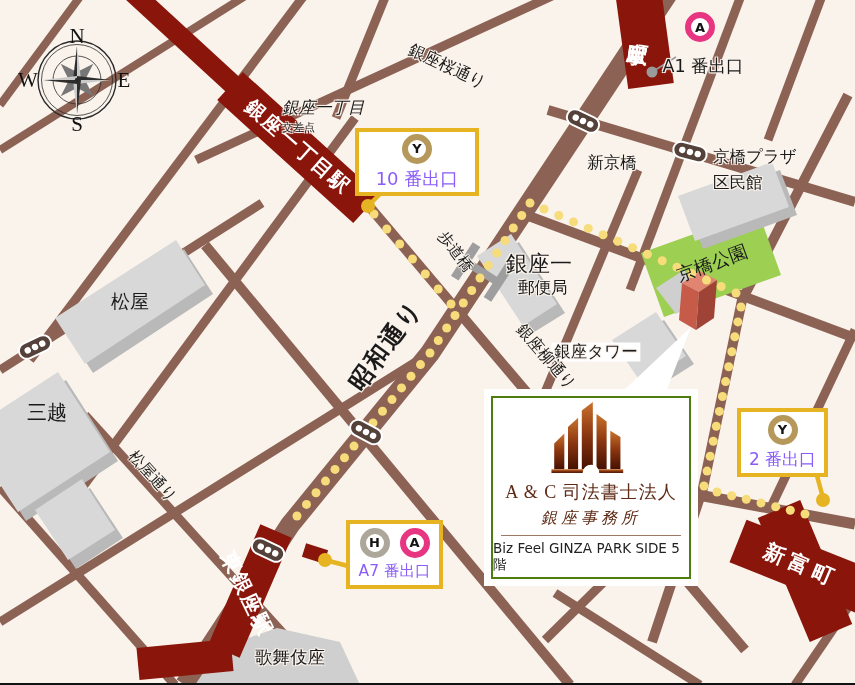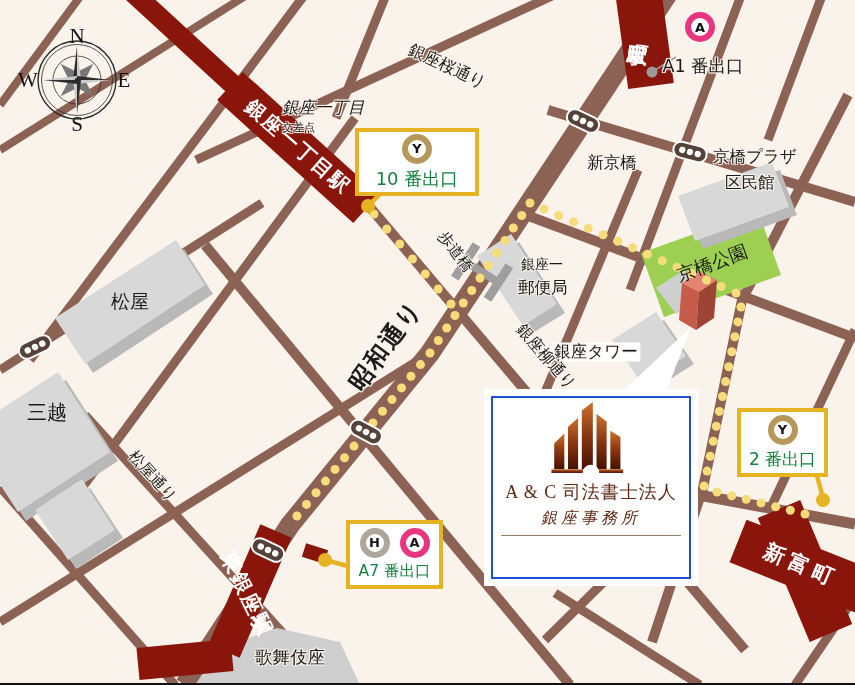--- a/index.html
+++ b/index.html
@@ -14,25 +14,25 @@
   .sta{position:absolute;color:#fff;font-weight:bold;white-space:nowrap;text-shadow:none;}
   .vert{writing-mode:vertical-rl;text-orientation:upright;}
   .exitbox{position:absolute;background:#fff;border:4px solid #E6B422;box-sizing:border-box;
        display:flex;flex-direction:column;align-items:center;justify-content:center;gap:3px;}
   .exitbox .row{display:flex;gap:10px;}
   .badge{width:18px;height:18px;border-radius:50%;background:#fff;color:#141414;
        font-weight:bold;font-size:13px;display:flex;align-items:center;justify-content:center;}
   .badge.Y{border:6px solid #B5985A;}
   .badge.A{border:6px solid #E73581;}
   .badge.H{border:6px solid #ACA79A;}
-  .exitlabel{font-size:17px;color:#15803d;text-align:center;}
+  .exitlabel{font-size:17px;color:#8b5cf6;text-align:center;}
   #a1-marker{position:absolute;left:700px;top:27px;transform:translate(-50%,-50%);}
   #infobox{position:absolute;left:484px;top:389px;width:214px;height:197px;background:#fff;
        padding:7px;box-sizing:border-box;}
-  #infobox .inner{border:2px solid #1d4ed8;height:100%;box-sizing:border-box;
+  #infobox .inner{border:2px solid #4d7c0f;height:100%;box-sizing:border-box;
        display:flex;flex-direction:column;align-items:center;justify-content:flex-start;}
   #infobox .name{font-family:"Liberation Serif","DejaVu Serif",serif;font-size:18px;
        color:#5E2B16;letter-spacing:1px;margin-top:2px;}
   #infobox .branch{font-family:"Liberation Serif","DejaVu Serif",serif;font-size:16px;
        color:#5E2B16;letter-spacing:4px;margin-top:4px;font-style:italic;}
   #infobox .rule{width:92%;border-top:1px solid #9a7a63;margin:6px 0 4px 0;}
   #infobox .bldg{font-size:13.5px;color:#222;}
   .compass-letter{position:absolute;font-family:"Liberation Serif","DejaVu Serif",serif;
        font-size:21px;color:#111;transform:translate(-50%,-50%);text-shadow:none;}
 </style>
@@ -268,25 +268,25 @@
 
 <div class="sta" style="left:298px;top:147px;font-size:20px;letter-spacing:2px;transform:translate(-50%,-50%) rotate(41deg);">銀座一丁目駅</div>
 <div class="sta vert" style="left:642px;top:30px;font-size:20px;letter-spacing:2px;transform:translate(-50%,-50%) rotate(8deg);">宝町駅</div>
 <div class="sta" style="left:247px;top:594px;font-size:21px;letter-spacing:2px;transform:translate(-50%,-50%) rotate(64deg);">東銀座駅</div>
 <div class="sta" style="left:801px;top:565px;font-size:21px;letter-spacing:5px;transform:translate(-50%,-50%) rotate(23deg);">新富町</div>
 
 <div class="lbl left" style="left:282px;top:108px;font-size:16.5px;font-style:italic;">銀座一丁目</div>
 <div class="lbl left" style="left:282px;top:128px;font-size:11px;">交差点</div>
 <div class="lbl" style="left:612px;top:163px;font-size:16.5px;">新京橋</div>
 <div class="lbl left" style="left:713px;top:157px;font-size:16.5px;">京橋プラザ</div>
-<div class="lbl left" style="left:713px;top:183px;font-size:16.5px;margin-left:12px;">区民館</div>
+<div class="lbl left" style="left:713px;top:183px;font-size:16.5px;">区民館</div>
 <div class="lbl" style="left:712px;top:263px;font-size:18.5px;text-shadow:none;transform:translate(-50%,-50%) rotate(-20deg);">京橋公園</div>
 <div class="lbl" style="left:130px;top:302px;font-size:19px;text-shadow:none;">松屋</div>
 <div class="lbl" style="left:47px;top:404px;font-size:20px;text-shadow:none;margin-top:8px;">三越</div>
-<div class="lbl left" style="left:521px;top:264px;font-size:14px;">銀座一</div>
+<div class="lbl left" style="left:506px;top:264px;font-size:22px;font-family:Liberation Serif, serif;">銀座一</div>
 <div class="lbl left" style="left:506px;top:288px;font-size:16.5px;padding-left:12px;">郵便局</div>
 <div class="lbl" style="left:596px;top:352px;font-size:16.5px;background:#fff;padding:0 3px;">銀座タワー</div>
 <div class="lbl" style="left:290px;top:657px;font-size:17.5px;text-align:center;">歌舞伎座</div>
 
 <div class="lbl" style="left:386px;top:346px;font-size:24px;font-weight:600;letter-spacing:2px;transform:translate(-50%,-50%) rotate(-54deg);">昭和通り</div>
 <div class="lbl" style="left:447px;top:67px;font-size:16.5px;transform:translate(-50%,-50%) rotate(25deg);">銀座桜通り</div>
 <div class="lbl" style="left:546px;top:357px;font-size:16px;transform:translate(-50%,-50%) rotate(49deg);">銀座柳通り</div>
 <div class="lbl" style="left:455px;top:252px;font-size:15.5px;transform:translate(-50%,-50%) rotate(52deg);">歩道橋</div>
 <div class="lbl" style="left:152px;top:477px;font-size:15.5px;transform:translate(-50%,-50%) rotate(48deg);">松屋通り</div>
 
@@ -327,16 +327,17 @@
         <polygon points="40,76 40,12 52,3 52,76"></polygon>
         <polygon points="56,76 56,16 67,24 67,76"></polygon>
         <polygon points="71,76 71,34 82,41 82,76"></polygon>
         <rect x="7" y="76" width="78" height="4"></rect>
       </g>
       <path d="M41,80 A9,9 0 0 1 59,80 Z" fill="#fff"></path>
     </svg>
     <div class="name">A &amp; C 司法書士法人</div>
     <div class="branch">銀座事務所</div>
     <div class="rule"></div>
+    <div class="bldg">Biz Feel GINZA PARK SIDE 5階</div>
   </div>
 </div>
 
 </div>
 
 </body></html>

